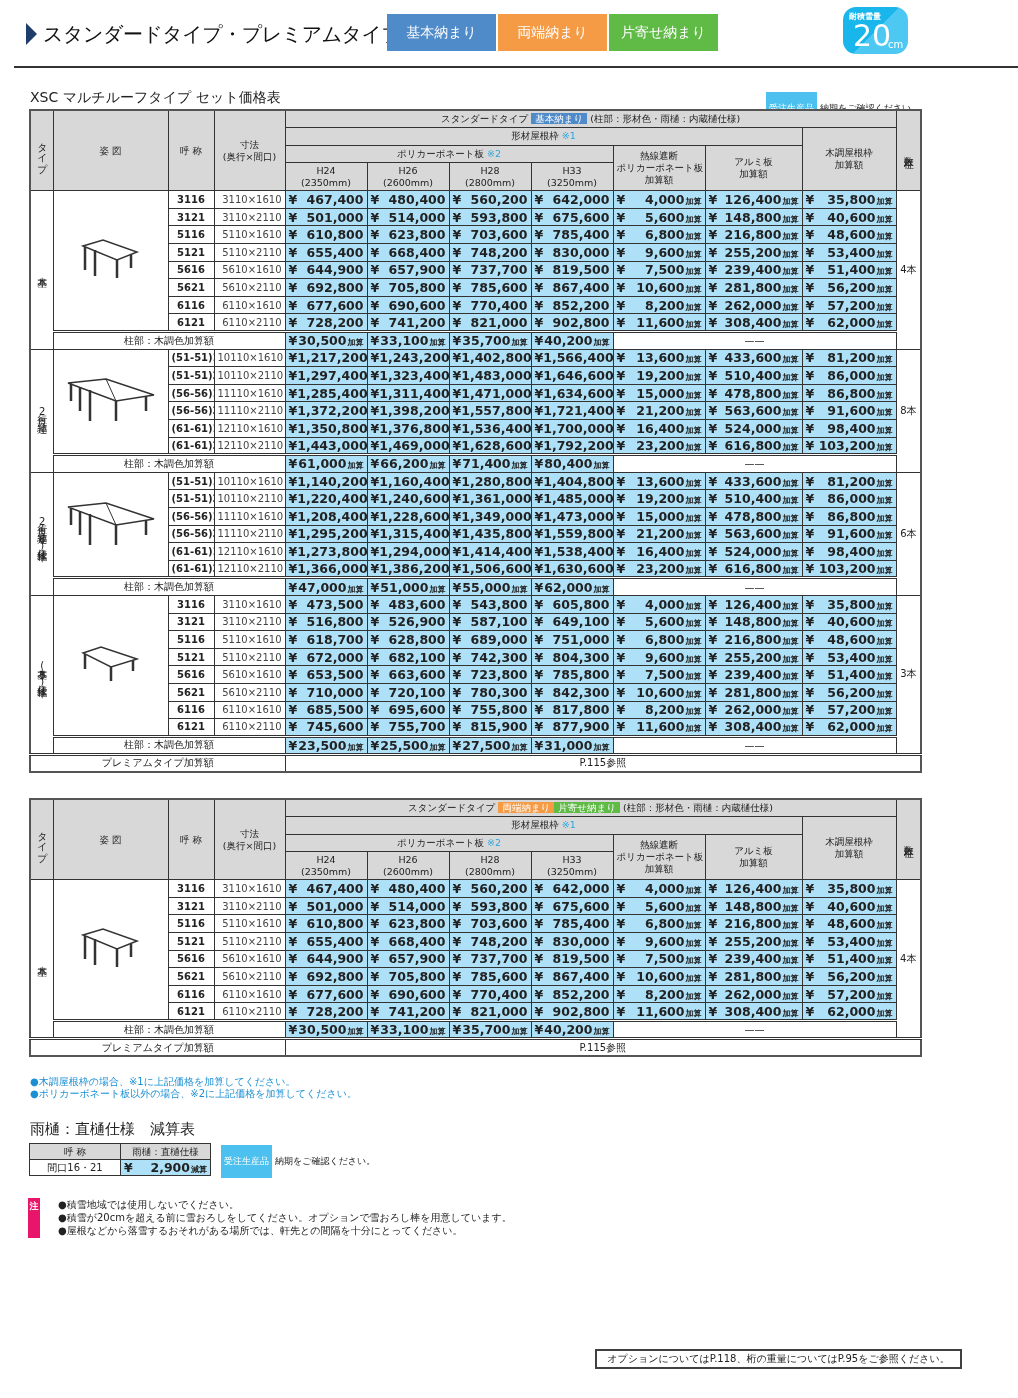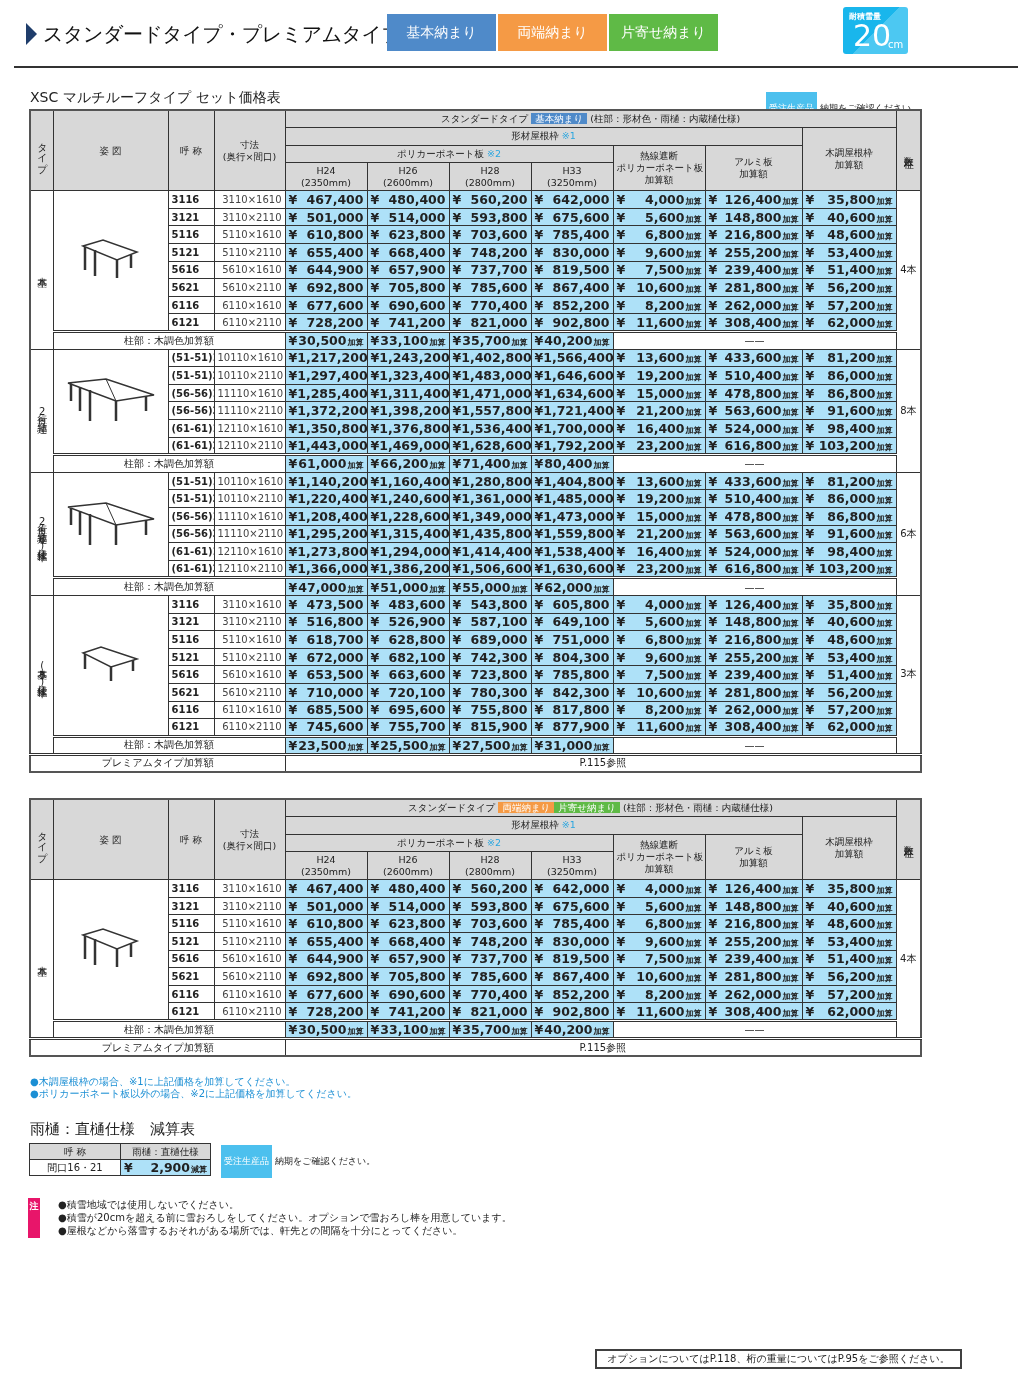--- a/index.html
+++ b/index.html
@@ -1,36 +1,36 @@
 <!DOCTYPE html>
 <html><head>
 <meta charset="utf-8">
 <style>
 *{box-sizing:border-box;margin:0;padding:0}
 body{width:1018px;height:1398px;background:#fff;font-family:"DejaVu Sans","Liberation Sans",sans-serif;color:#222;position:relative;overflow:hidden}
 .hdr{position:absolute;left:26px;top:14px;height:40px;display:flex;align-items:center}
 .hdr .tri{width:0;height:0;border-top:11px solid transparent;border-bottom:11px solid transparent;border-left:11px solid #1f3d6b;margin-right:6px}
 .hdr .title{font-size:20px;color:#111;letter-spacing:-0.5px}
 .tag{position:absolute;top:14px;height:37px;color:#fff;font-size:14px;display:flex;align-items:center;justify-content:center}
-.snow{position:absolute;left:843px;top:7px;width:65px;height:47px;background:linear-gradient(135deg,#19b6ec 50%,#4cc8f2 50%);border-radius:3px;color:#fff}
+.snow{position:absolute;left:843px;top:7px;width:65px;height:47px;background:linear-gradient(135deg,#19b6ec 50%,#4cc8f2 50%);border-radius:13px;color:#fff}
 .snow .l{position:absolute;left:6px;top:4px;font-size:8px;font-weight:bold}
 .snow .n{position:absolute;left:10px;top:12px;font-size:30px;line-height:34px}
 .snow .u{position:absolute;left:45px;top:32px;font-size:10px}
 .rule{position:absolute;left:14px;top:66px;width:1004px;height:2px;background:#333}
 .sub{position:absolute;left:30px;top:89px;font-size:14px;color:#222}
 .order{position:absolute;display:flex;align-items:center;font-size:9px}
 .order .b{background:#4cc0ee;color:#fff;padding:10px 3px;margin-right:3px}
 table.pt{position:absolute;left:29px;border-collapse:collapse;font-size:10px;table-layout:fixed;border:2px solid #555}
 table.pt td{border:1px solid #333;padding:0 3px;height:17.6px;white-space:nowrap;overflow:hidden}
 .hd{background:#d8d8d8;text-align:center;font-size:9.5px;line-height:12px}
 .vt{writing-mode:vertical-rl;text-orientation:upright;text-align:center;font-size:10px;letter-spacing:-1px}
 .blue{background:#aee1f8;font-weight:bold;font-size:12.5px}
 .yen{display:flex;justify-content:space-between;align-items:baseline}
 .yen .s{font-size:8px;font-weight:bold;margin-left:1px}
-.name{font-weight:bold;font-size:10px}
+.name{text-align:center;font-weight:bold;font-size:10px}
 .dim{text-align:right;color:#444;font-size:10px}
 .wht{background:#fff;text-align:center;font-size:10px}
 .hl{color:#fff;padding:0 4px;font-size:9.5px}
 .mark{color:#2aa6e0}
 .notes{position:absolute;left:30px;top:1076px;font-size:10px;color:#1c8fd4;line-height:12px}
 .ded-title{position:absolute;left:30px;top:1120px;font-size:15px;color:#222}
 table.dt{position:absolute;left:29px;top:1143px;border-collapse:collapse;font-size:10px;border:1px solid #555}
 table.dt td{border:1px solid #333;height:16px;padding:0 3px}
 .warn{position:absolute;left:28px;top:1198px;display:flex}
 .warn .k{background:#e8156a;color:#fff;width:12px;height:40px;font-size:9px;font-weight:bold;text-align:center;padding-top:2px}

